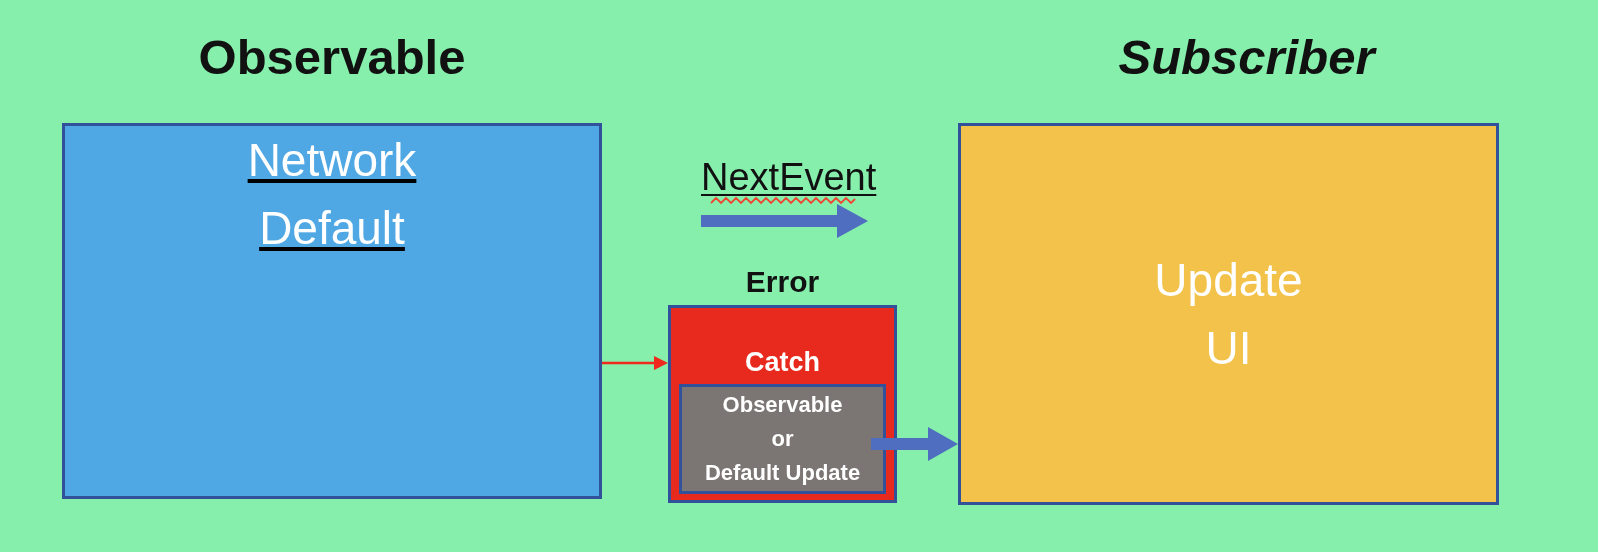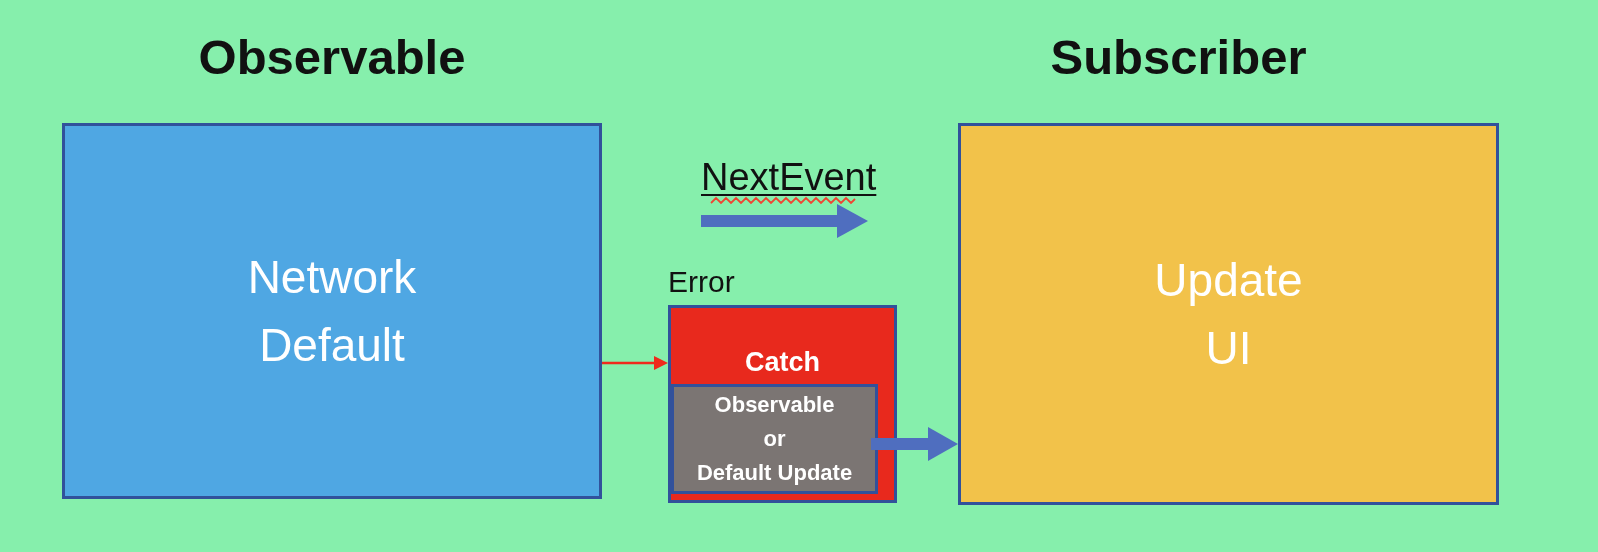--- a/index.html
+++ b/index.html
@@ -5,45 +5,45 @@
   html,body{margin:0;padding:0;background:#ffffff;}
   .canvas{
     position:relative;width:1598px;height:552px;background:#86efac;overflow:hidden;
     font-family:"Liberation Sans",sans-serif;
   }
   .title{
     position:absolute;top:28px;font-size:49px;font-weight:700;color:#111111;
     text-align:center;letter-spacing:0px;line-height:58px;
   }
   .title.left{left:62px;width:540px;}
-  .title.right{left:908px;width:541px;}
+  .title.right{left:976px;width:541px;font-style:italic;}
   .box{position:absolute;box-sizing:border-box;border:3px solid #31519B;}
   .box.blue{
     left:62px;top:123px;width:540px;height:376px;background:#4FA7E3;
-    display:flex;flex-direction:column;align-items:center;justify-content:center;
+    display:flex;flex-direction:column;align-items:center;text-decoration:underline;
   }
   .box.yellow{
     left:958px;top:123px;width:541px;height:382px;background:#F2C24A;
     display:flex;flex-direction:column;align-items:center;justify-content:center;
   }
   .big-label{color:#ffffff;font-size:46px;font-weight:400;line-height:68px;text-align:center;}
   .nextevent{
     position:absolute;left:701px;top:160px;width:160px;text-align:center;
     font-size:38px;font-weight:400;color:#111111;line-height:34px;
     text-decoration:underline;text-decoration-thickness:2px;text-underline-offset:4px;
   }
   .squiggle{position:absolute;left:710px;top:196px;}
   .arrow{position:absolute;}
   .errlabel{
-    position:absolute;left:668px;top:264px;width:229px;
-    font-size:30px;font-weight:400;color:#111111;line-height:36px;
+    position:absolute;left:668px;top:264px;width:229px;text-align:center;
+    font-size:30px;font-weight:700;color:#111111;line-height:36px;
   }
   .box.red{
     left:668px;top:305px;width:229px;height:198px;background:#E8291D;
-    display:flex;flex-direction:column;
+    display:flex;flex-direction:column;align-items:center;
   }
   .catch-label{
     margin-top:34px;height:42px;color:#ffffff;font-size:27px;font-weight:700;
     line-height:40px;text-align:center;
   }
   .box.gray{
     position:static;width:207px;height:110px;background:#7B7573;border-width:3px;
     display:flex;flex-direction:column;align-items:center;justify-content:center;
   }
   .small-label{color:#ffffff;font-size:22px;font-weight:700;line-height:34px;text-align:center;white-space:nowrap;}

